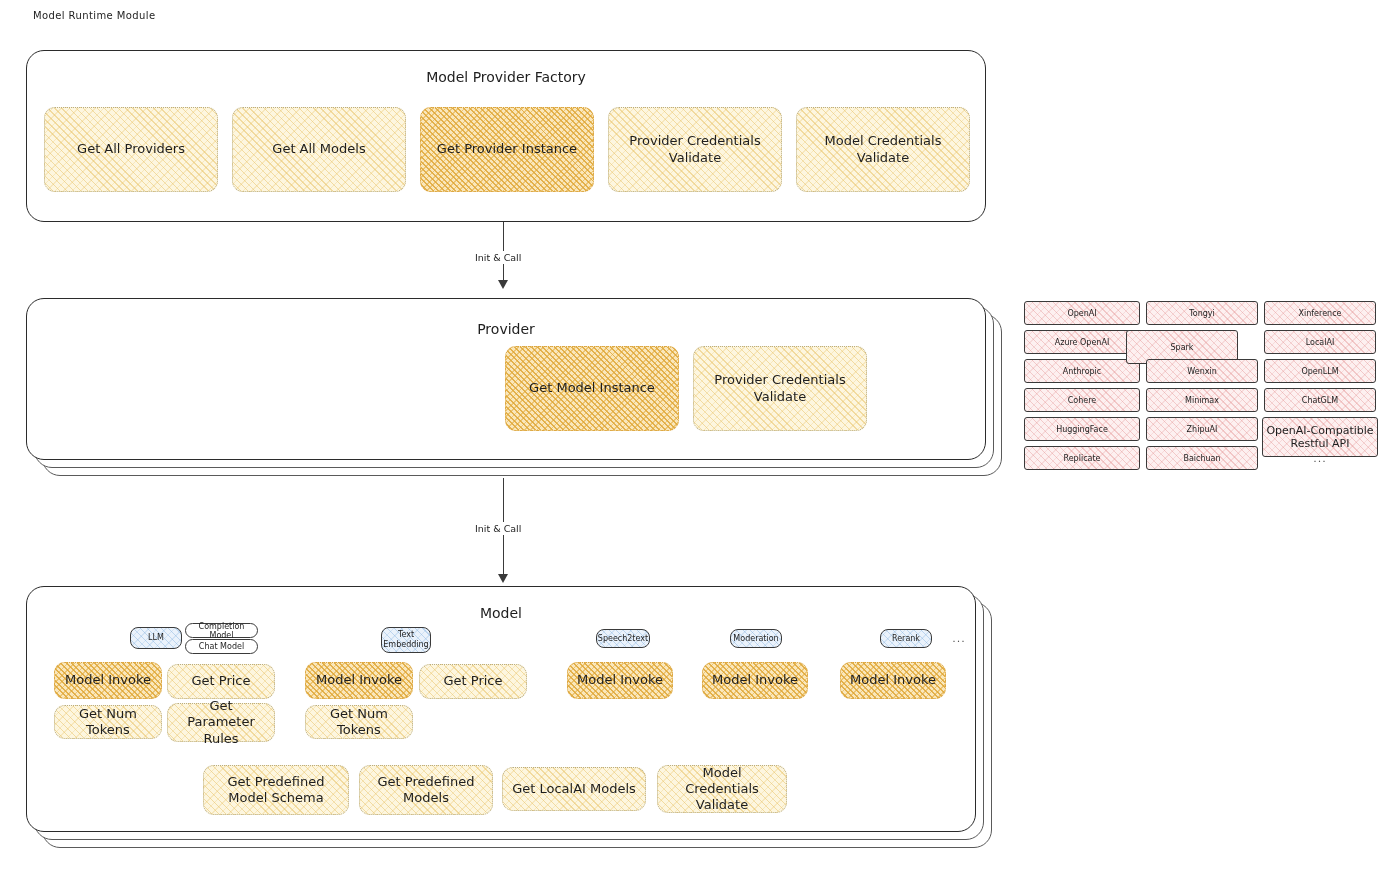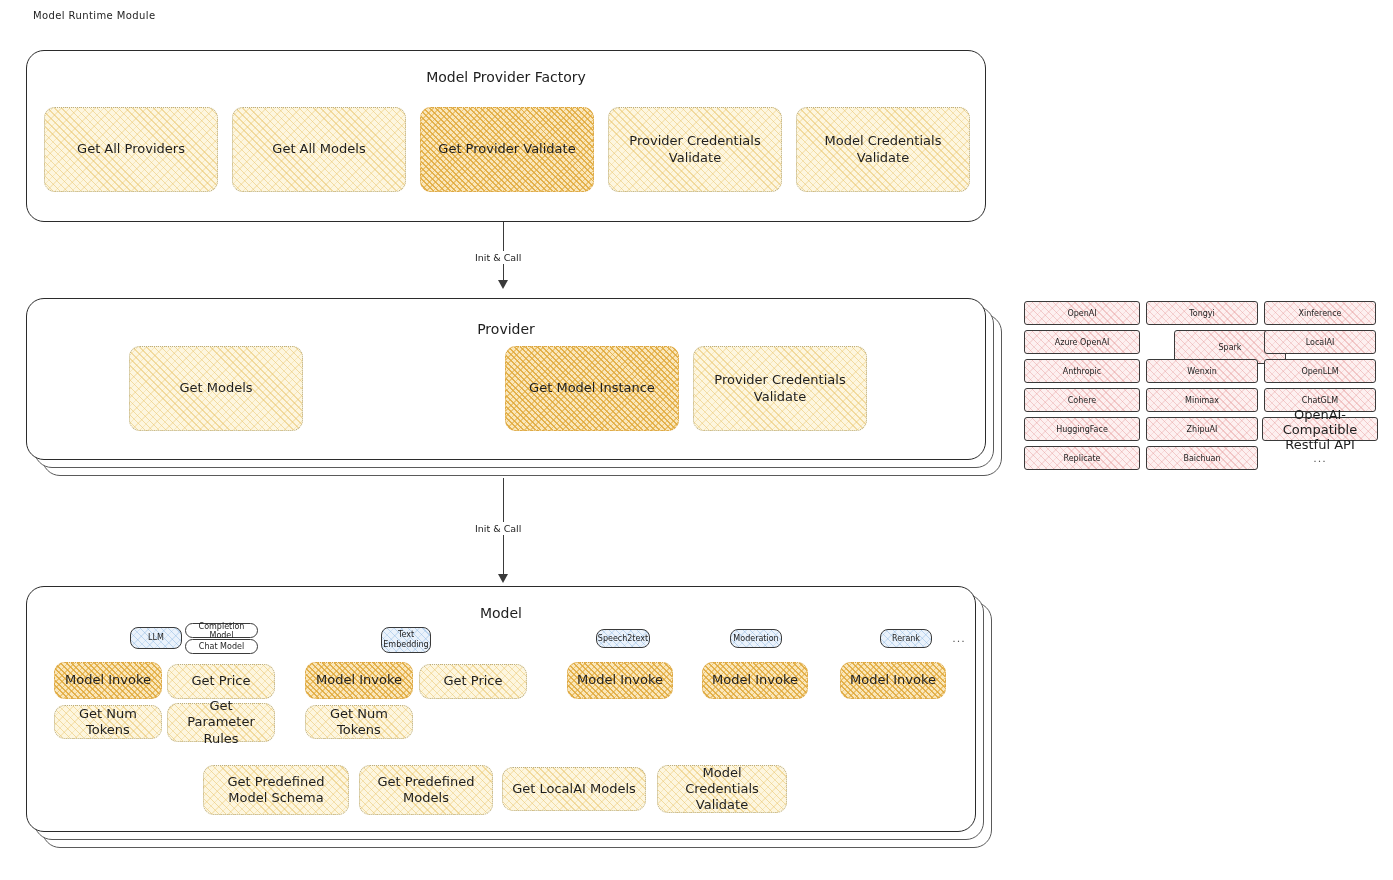--- a/index.html
+++ b/index.html
@@ -164,57 +164,56 @@
 <div id="canvas">
 
   <div class="abs" id="page-title">Model Runtime Module</div>
 
   <div class="abs panel" style="left:26px; top:50px; width:960px; height:172px;">
     <div class="panel-title" style="top:18px;">Model Provider Factory</div>
   </div>
 
   <div class="node" style="left:44px; top:107px; width:174px; height:85px;">Get All Providers</div>
   <div class="node" style="left:232px; top:107px; width:174px; height:85px;">Get All Models</div>
-  <div class="node hl" style="left:420px; top:107px; width:174px; height:85px;">Get Provider Validate</div>
+  <div class="node hl" style="left:420px; top:107px; width:174px; height:85px;">Get Provider Instance</div>
   <div class="node" style="left:608px; top:107px; width:174px; height:85px;">Provider Credentials Validate</div>
   <div class="node" style="left:796px; top:107px; width:174px; height:85px;">Model Credentials Validate</div>
 
   <div class="arrow-line" style="left:503px; top:222px; height:62px;"></div>
   <div class="arrow-head" style="left:498px; top:280px;"></div>
   <div class="arrow-label" style="left:472px; top:251px;">Init &amp; Call</div>
 
   <div class="abs stack-layer" style="left:42px; top:314px; width:960px; height:162px; z-index:1;"></div>
   <div class="abs stack-layer" style="left:34px; top:306px; width:960px; height:162px; z-index:2;"></div>
   <div class="abs panel" style="left:26px; top:298px; width:960px; height:162px; z-index:3;">
     <div class="panel-title" style="top:22px;">Provider</div>
   </div>
 
-  <div class="node" style="left:129px; top:346px; width:174px; height:85px; z-index:4;">Get Models</div>
   <div class="node hl" style="left:505px; top:346px; width:174px; height:85px; z-index:4;">Get Model Instance</div>
   <div class="node" style="left:693px; top:346px; width:174px; height:85px; z-index:4;">Provider Credentials Validate</div>
 
   <div class="chip-provider" style="left:1024px; top:301px; width:116px; height:24px;">OpenAI</div>
   <div class="chip-provider" style="left:1024px; top:330px; width:116px; height:24px;">Azure OpenAI</div>
   <div class="chip-provider" style="left:1024px; top:359px; width:116px; height:24px;">Anthropic</div>
   <div class="chip-provider" style="left:1024px; top:388px; width:116px; height:24px;">Cohere</div>
   <div class="chip-provider" style="left:1024px; top:417px; width:116px; height:24px;">HuggingFace</div>
   <div class="chip-provider" style="left:1024px; top:446px; width:116px; height:24px;">Replicate</div>
 
   <div class="chip-provider" style="left:1146px; top:301px; width:112px; height:24px;">Tongyi</div>
-  <div class="chip-provider" style="left:1174px; top:330px; width:112px; height:34px;text-align:center;">Spark</div>
+  <div class="chip-provider" style="left:1126px; top:330px; width:112px; height:34px;text-align:center;">Spark</div>
   <div class="chip-provider" style="left:1146px; top:359px; width:112px; height:24px;">Wenxin</div>
   <div class="chip-provider" style="left:1146px; top:388px; width:112px; height:24px;">Minimax</div>
   <div class="chip-provider" style="left:1146px; top:417px; width:112px; height:24px;">ZhipuAI</div>
   <div class="chip-provider" style="left:1146px; top:446px; width:112px; height:24px;">Baichuan</div>
 
   <div class="chip-provider" style="left:1264px; top:301px; width:112px; height:24px;">Xinference</div>
   <div class="chip-provider" style="left:1264px; top:330px; width:112px; height:24px;">LocalAI</div>
   <div class="chip-provider" style="left:1264px; top:359px; width:112px; height:24px;">OpenLLM</div>
   <div class="chip-provider" style="left:1264px; top:388px; width:112px; height:24px;">ChatGLM</div>
-  <div class="chip-provider" style="left:1262px; top:417px; width:116px; height:24px; font-size:13px;">OpenAI-Compatible Restful API</div>
+  <div class="chip-provider" style="left:1262px; top:417px; width:116px; height:40px; font-size:11px;">OpenAI-Compatible Restful API</div>
   <div class="chip-ellipsis" style="left:1264px; top:452px; width:112px;">...</div>
 
   <div class="arrow-line" style="left:503px; top:478px; height:100px;"></div>
   <div class="arrow-head" style="left:498px; top:574px;"></div>
   <div class="arrow-label" style="left:472px; top:522px;">Init &amp; Call</div>
 
   <div class="abs stack-layer" style="left:42px; top:602px; width:950px; height:246px; z-index:1;"></div>
   <div class="abs stack-layer" style="left:34px; top:594px; width:950px; height:246px; z-index:2;"></div>
   <div class="abs panel" style="left:26px; top:586px; width:950px; height:246px; z-index:3;">
     <div class="panel-title" style="top:18px;">Model</div>

